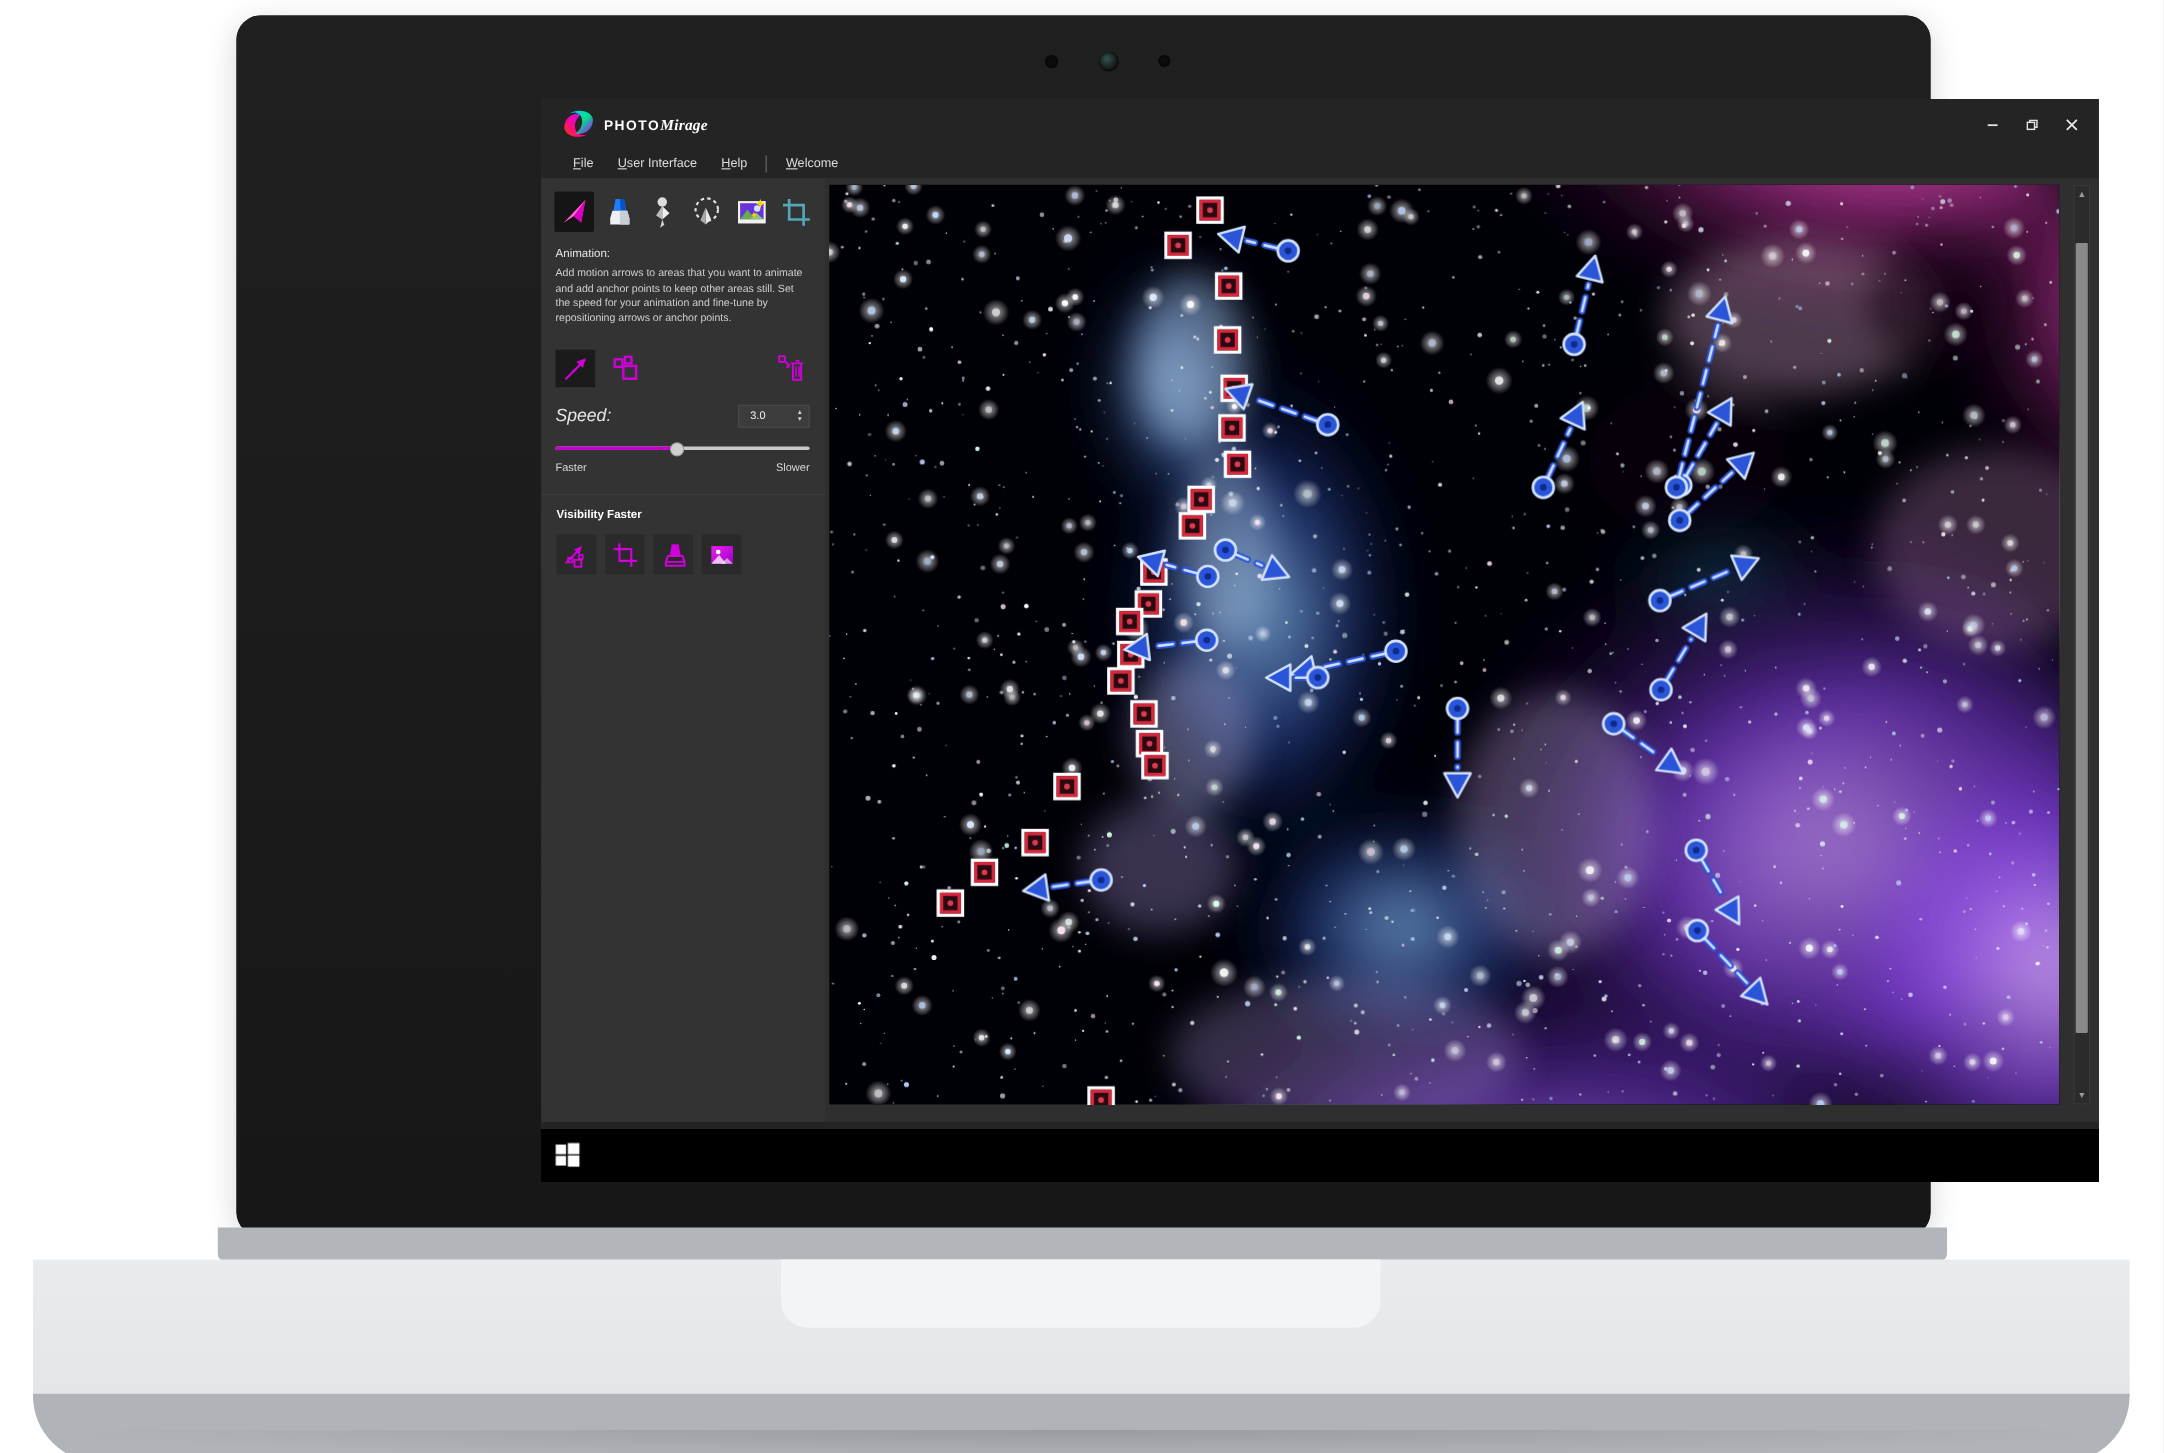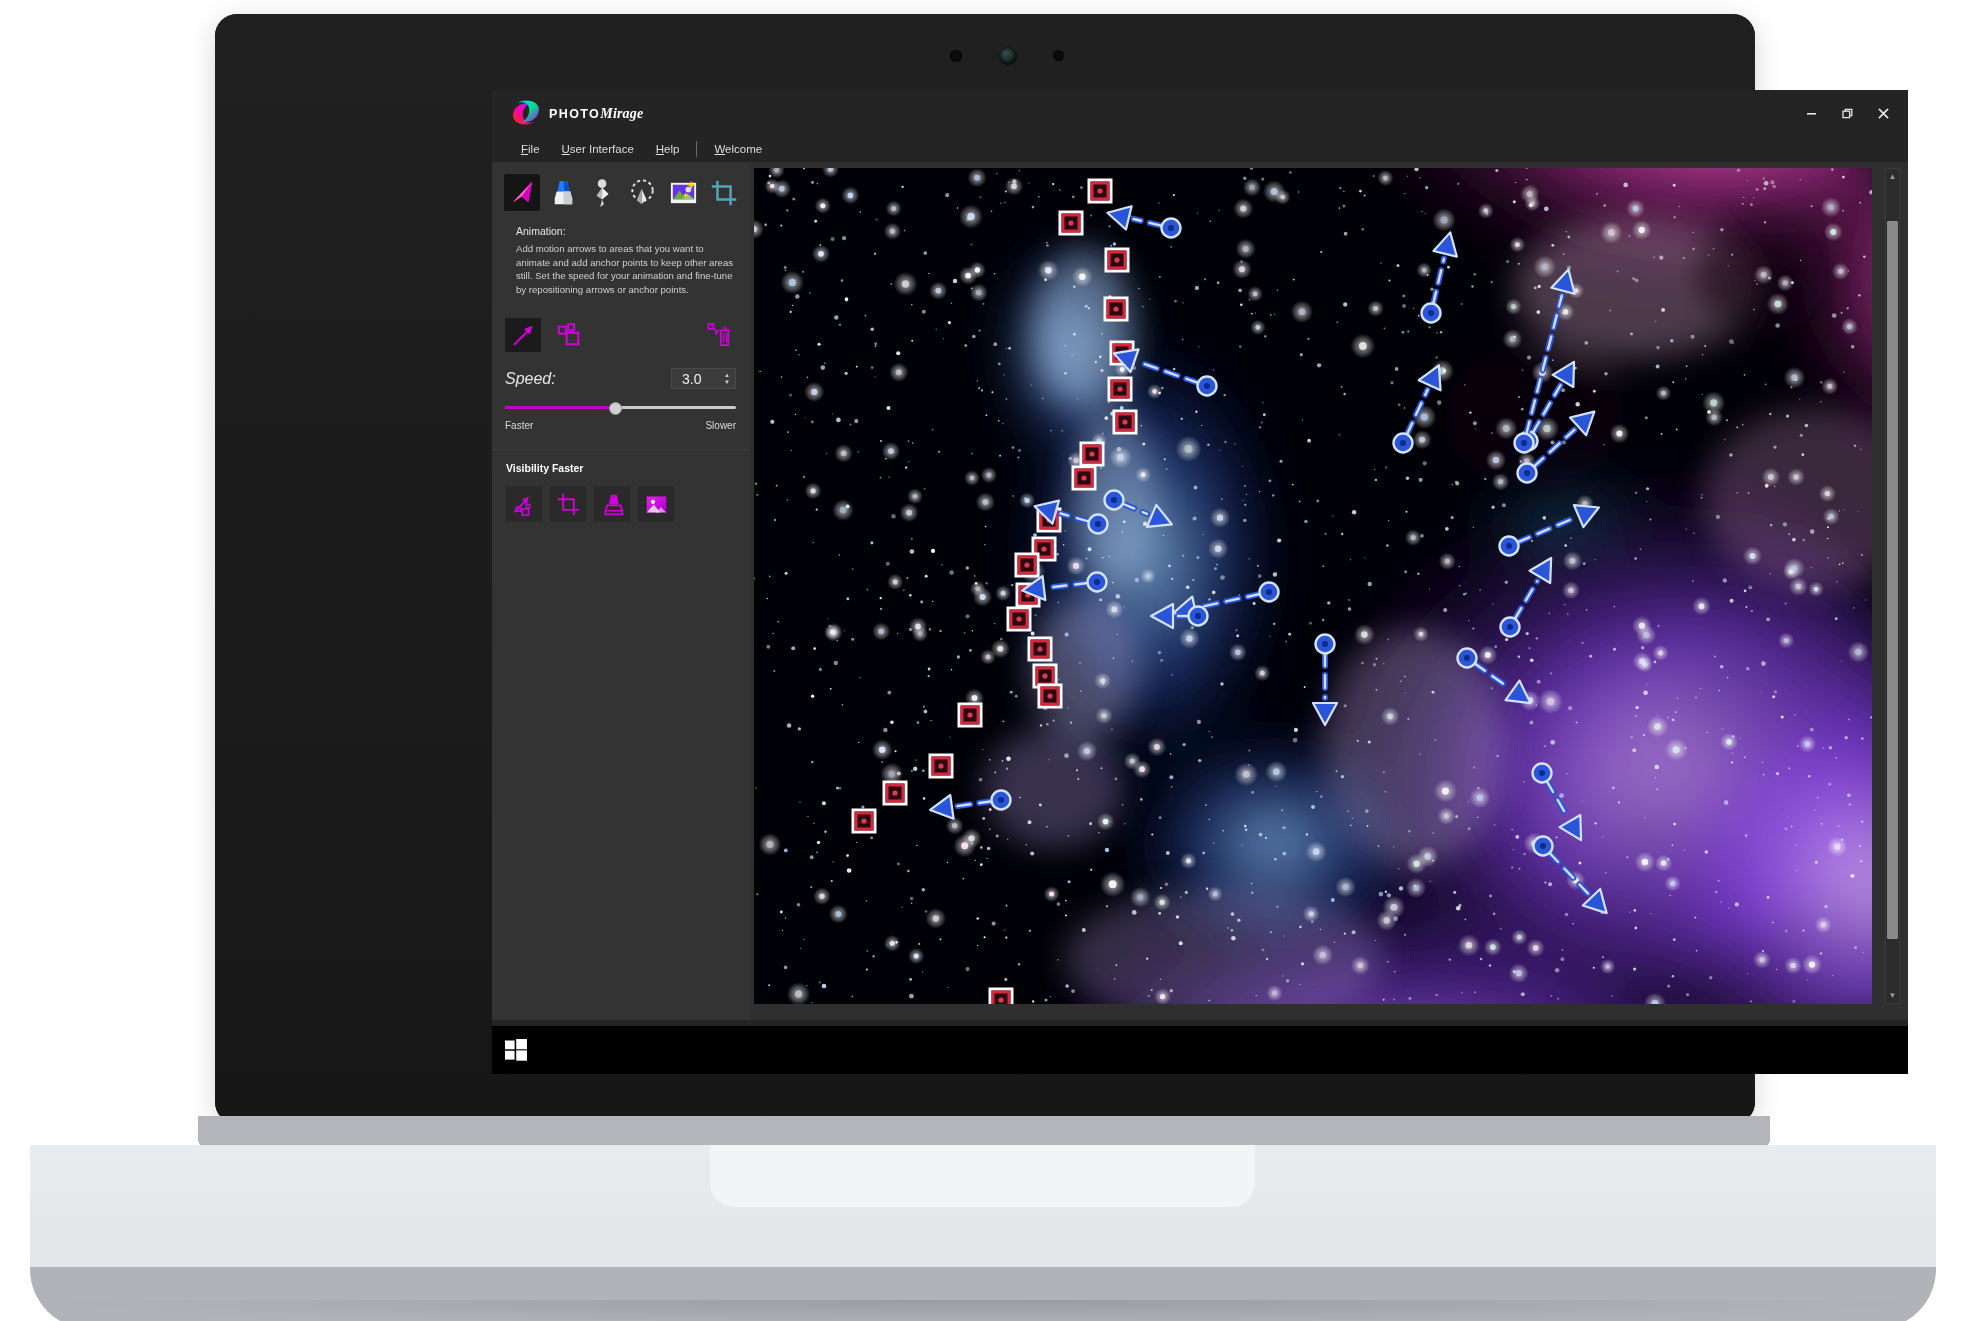--- a/index.html
+++ b/index.html
@@ -47,33 +47,33 @@
   .menu-item u{text-decoration:underline;}
   .menu-sep{width:1px;height:16px;background:#6a6a6a;margin:0 6px;}
 
   #body{position:relative;height:912px;display:flex;background:#2f2f2f;}
 
   
   #leftpanel{width:258px;background:#333;position:relative;}
   #tooltray{display:flex;align-items:center;gap:4px;padding:12px 8px 8px 12px;}
   .tool{width:37px;height:37px;display:flex;align-items:center;justify-content:center;cursor:default;border-radius:2px;}
   .tool.sel{background:#151515;}
-  #animinfo{padding:6px 14px 0 24px;}
+  #animinfo{padding:6px 14px 0 13px;}
   #animinfo .t{font-size:10.5px;color:#e4e4e4;margin-bottom:5px;}
   #animinfo .d{font-size:9.6px;color:#cfcfcf;line-height:1.42;}
 
   #modetray{display:flex;align-items:center;padding:22px 12px 0 13px;gap:10px;position:relative;}
   .modebtn{width:36px;height:34px;display:flex;align-items:center;justify-content:center;cursor:default;}
   .modebtn.sel{background:#1b1b1b;}
   #deletebtn{position:absolute;right:14px;top:22px;width:34px;height:34px;display:flex;align-items:center;justify-content:center;cursor:default;}
 
   #speedrow{display:flex;align-items:center;justify-content:space-between;margin:16px 14px 0 13px;}
   #speedlabel{font-size:16px;color:#e6e6e6;font-style:italic;}
   #speedbox{display:flex;align-items:center;background:#3c3c3c;border:1px solid #4a4a4a;height:19px;}
-  #speedval{font-size:14px;color:#eee;padding:0 8px 0 10px;min-width:34px;text-align:left;}
+  #speedval{font-size:10px;color:#eee;padding:0 8px 0 10px;min-width:34px;text-align:left;}
   #speedspin{display:flex;flex-direction:column;justify-content:center;padding-right:5px;gap:2px;}
   .spin{font-size:6px;color:#cfcfcf;line-height:5px;}
 
   #slidewrap{margin:14px 14px 0 13px;position:relative;height:10px;}
   #slidetrack{position:absolute;left:0;right:0;top:3px;height:3px;background:#c9c9c9;border-radius:2px;}
   #slidefill{position:absolute;left:0;top:3px;width:47%;height:3px;background:#c400cf;border-radius:2px;}
   #slidethumb{position:absolute;left:46%;top:-1px;width:11px;height:11px;border-radius:50%;background:#cfcfcf;border:1px solid #9a9a9a;}
   #slidelabels{display:flex;justify-content:space-between;margin:7px 14px 0 13px;gap:48px;}
   #slidelabels span{font-size:10px;color:#d8d8d8;}
 

